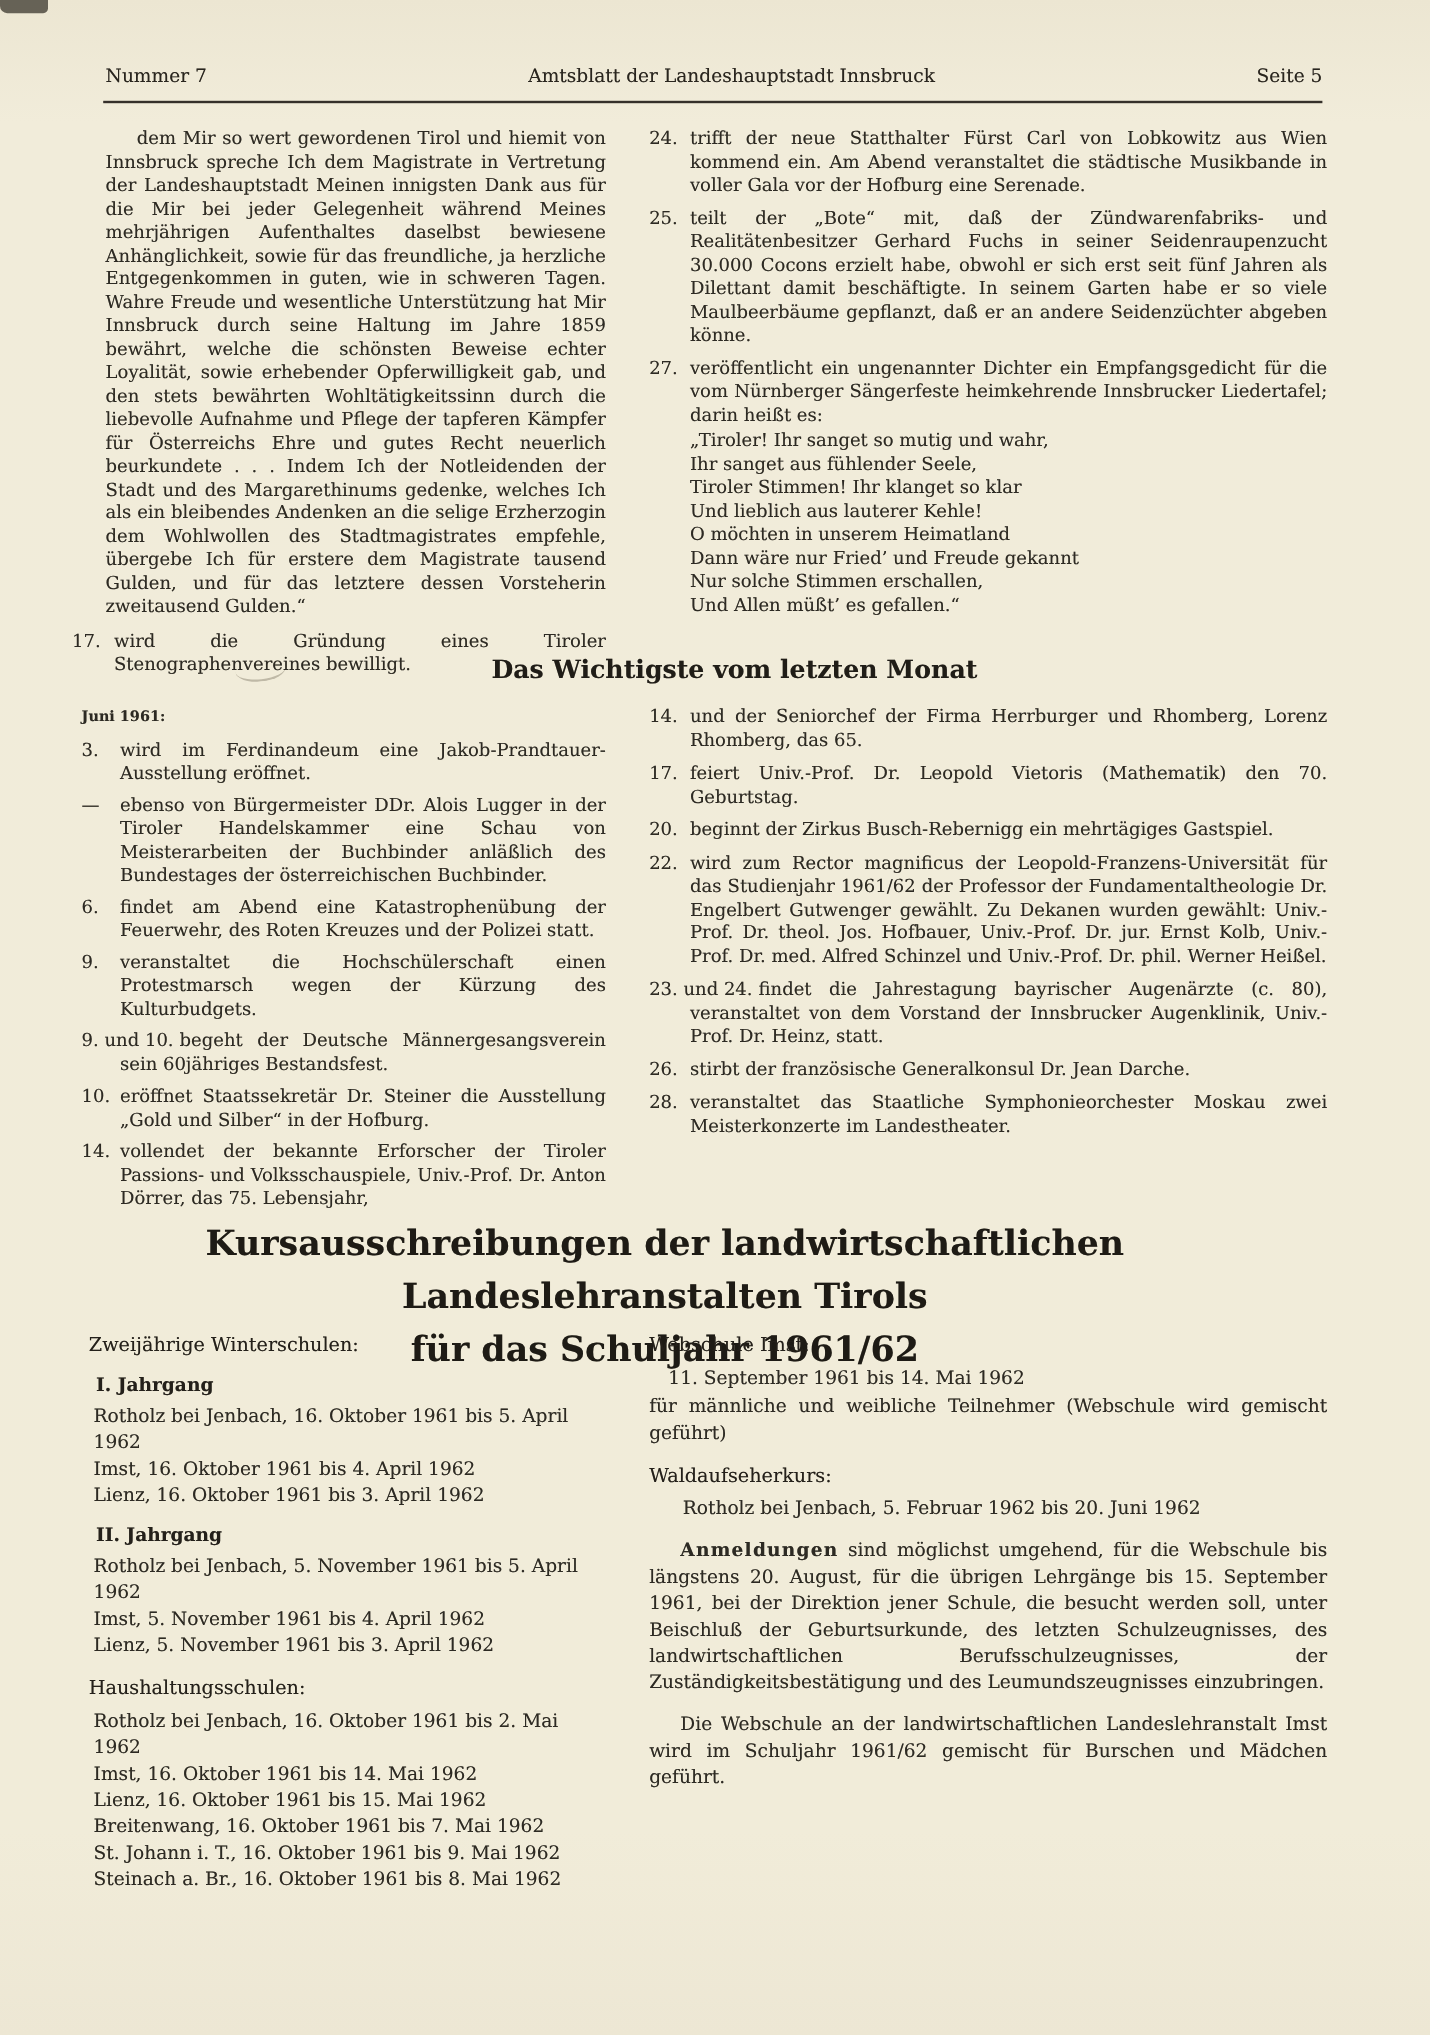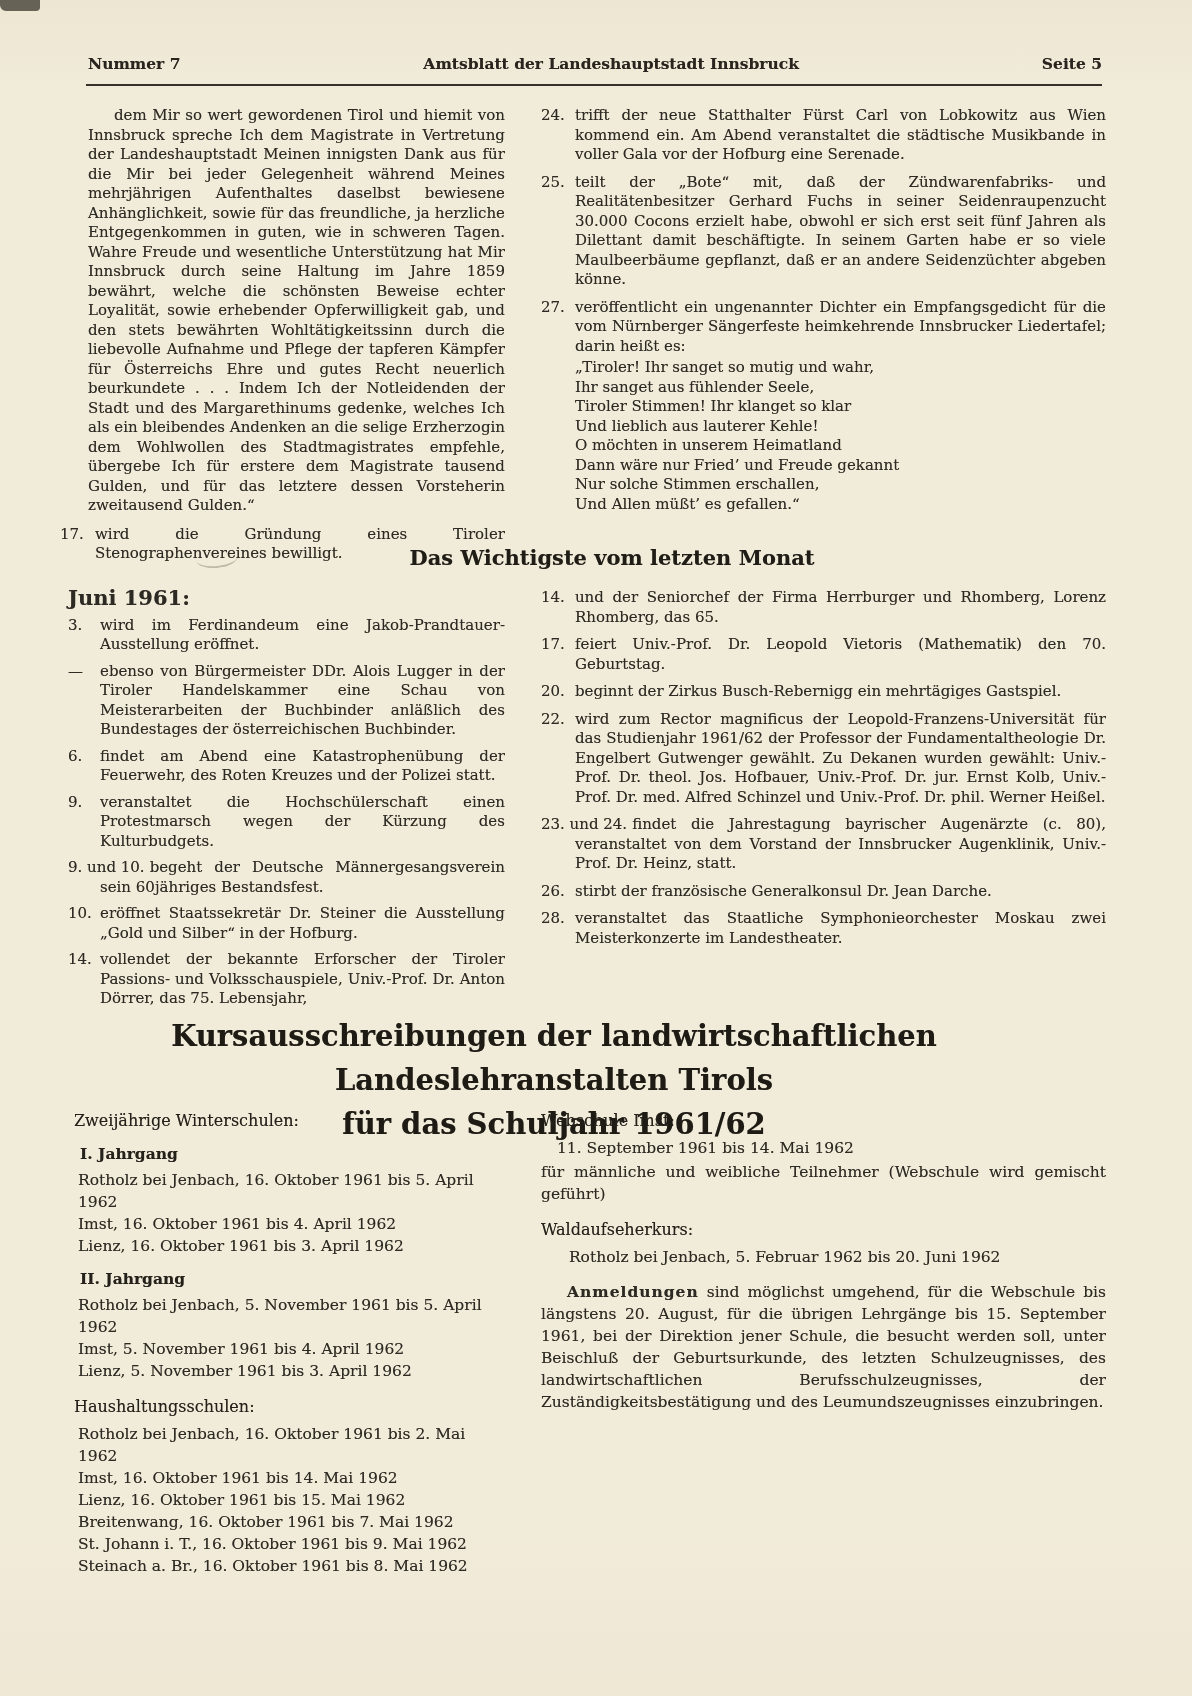--- a/index.html
+++ b/index.html
@@ -15,21 +15,21 @@
   
   .artifact { position:absolute; text-shadow:none; }
   .artifact-a { top:0; left:610; width:582; height:9px; background:#17140f; border-radius:0 0 3px 2px; }
   .artifact-b { top:0; left:66; width:40px; height:11px; background:#39352c; opacity:.75; border-radius:0 0 4px 6px; }
   .artifact-c { top:548px; left:196px; width:42px; height:20px; border-bottom:2px solid #97907e; border-radius:50%; opacity:.55; transform:rotate(-6deg); }
 
   
   .masthead {
     position:absolute; top:54px; left:88px; width:1014px;
     display:flex; align-items:flex-start;
-    font-weight:700; font-size:15.5px; color:#29251e;
+    font-weight:400; font-size:15.5px; color:#29251e;
   }
   .masthead .mid { flex:1; text-align:center; }
   .rule { position:absolute; top:84px; left:86px; width:1016px; height:2px; background:#35302a; }
 
   
   .cols { display:flex; gap:36px; font-size:15px; line-height:19.5px; }
   .col-l { width:452px; }
   .col-r { width:574px; }
 
   .sec-chronicle { position:absolute; top:106px; left:60px; width:1046px; }
@@ -42,21 +42,21 @@
   .hang-r { padding-left:34px; text-indent:-34px; margin-bottom:8px; }
   .hang-l { margin-left:8px; padding-left:32px; text-indent:-32px; margin-bottom:7px; }
   .hang-l .num { min-width:32px; }
   .poem { text-indent:0; text-align:left; margin-top:2px; }
 
   .monthly-heading {
     position:absolute; top:545px; left:16px; width:1192px; text-align:center;
     font-weight:700; font-size:21px; color:#201d17;
   }
   .sec-monthly { position:absolute; top:588px; left:60px; width:1046px; }
-  .month-label { font-weight:700; margin:0 0 8px 8px; font-size:21px; }
+  .month-label { font-weight:700; margin:0 0 8px 8px; font-size:12px; }
 
   .course-heading {
     position:absolute; top:1014px; left:0; width:1108px; text-align:center;
     font-weight:700; color:#1e1b15;
   }
   .course-heading .l1 { font-size:29px; line-height:44px; }
   .course-heading .l2 { font-size:29px; line-height:44px; }
 
   .sec-courses { position:absolute; top:1110px; left:60px; width:1046px; font-size:15.5px; line-height:22px; }
   .sec-courses h3 { font-size:16px; font-weight:400; margin:14px 0 5px 14px; color:#24201a; }
@@ -158,16 +158,17 @@
       <div class="course-line">St. Johann i. T., 16. Oktober 1961 bis 9. Mai 1962</div>
       <div class="course-line">Steinach a. Br., 16. Oktober 1961 bis 8. Mai 1962</div>
     </div>
     <div class="col-r">
       <h3 class="first">Webschule Imst:</h3>
       <div class="date-line">11. September 1961 bis 14. Mai 1962</div>
       <p class="note-para">für männliche und weibliche Teilnehmer (Webschule wird gemischt geführt)</p>
       <h3>Waldaufseherkurs:</h3>
       <div class="date-line deep">Rotholz bei Jenbach, 5. Februar 1962 bis 20. Juni 1962</div>
       <p class="body-para"><b class="lead">Anmeldungen</b> <span>sind möglichst umgehend, für die Webschule bis längstens 20. August, für die übrigen Lehrgänge bis 15. September 1961, bei der Direktion jener Schule, die besucht werden soll, unter Beischluß der Geburtsurkunde, des letzten Schulzeugnisses, des landwirtschaftlichen Berufsschulzeugnisses, der Zuständigkeitsbestätigung und des Leumundszeugnisses einzubringen.</span></p>
+      <p class="body-para">Die Webschule an der landwirtschaftlichen Landeslehranstalt Imst wird im Schuljahr 1961/62 gemischt für Burschen und Mädchen geführt.</p>
     </div>
   </section>
 
 </div>
 
 </body></html>

